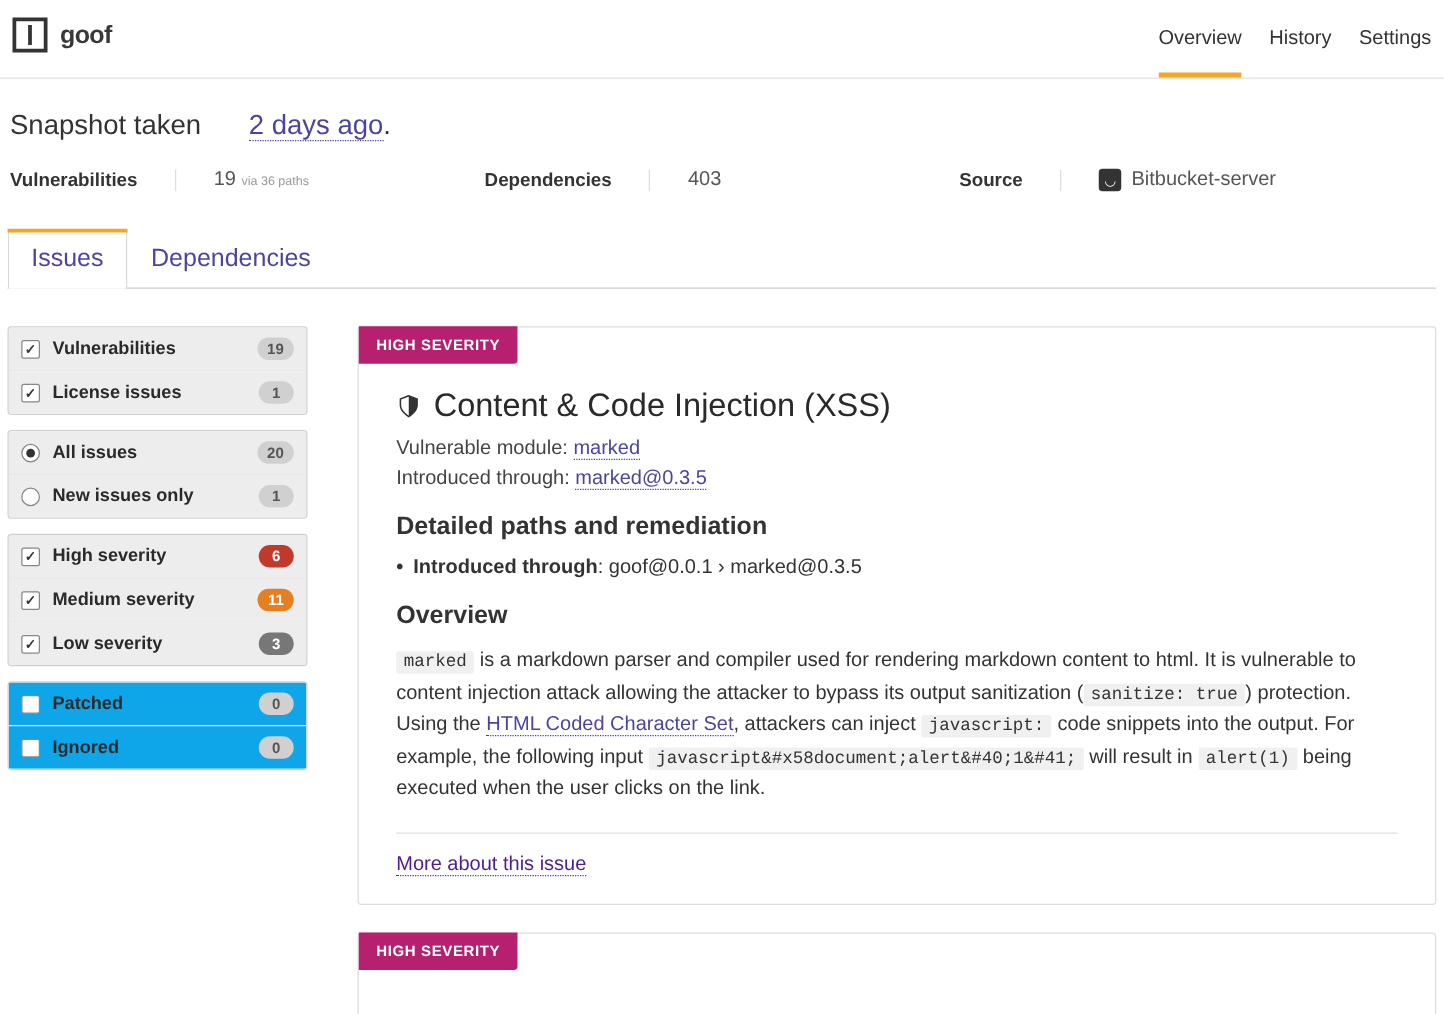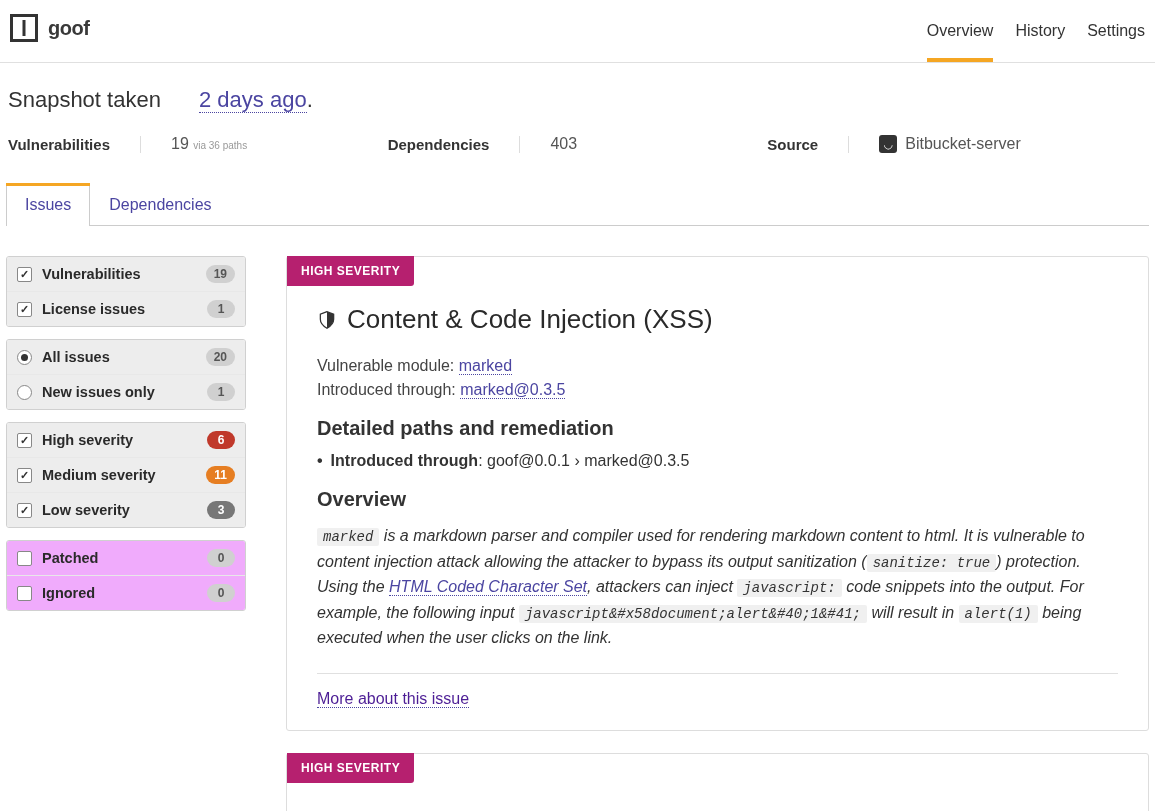--- a/index.html
+++ b/index.html
@@ -21,50 +21,50 @@
 
 .stats { display: flex; padding: 14px 8px 30px 8px; gap: 0; }
 .stat { display: flex; align-items: center; gap: 30px; flex: 1; }
 .stat-label { font-weight: 700; font-size: 15px; color: #333; border-right: 1px solid #ddd; padding-right: 30px; }
 .stat-value { font-size: 16px; color: #555; }
 .stat-value .muted { color: #999; font-size: 10px; }
 .source-val { display:flex; align-items:center; gap:8px; }
 .bb-icon { width:18px; height:18px; background:#333; border-radius:3px; display:inline-flex; align-items:center; justify-content:center; color:#fff; font-size:11px; }
 
 .tabs { display: flex; border-bottom: 1px solid #ccc; margin: 0 6px; }
-.tab { padding: 12px 18px; border: 1px solid transparent; border-bottom: none; margin-bottom: -1px; cursor: pointer; color: #4b45a1; font-size: 16px; position:relative; }
+.tab { padding: 12px 18px; border: 1px solid transparent; border-bottom: none; margin-bottom: -1px; cursor: pointer; color: #4b45a1; font-size: 20px; position:relative; }
 .tab.active { border-color: #ccc; background: #fff; color: #4b45a1; border-radius: 3px 3px 0 0; }
 .tab.active::before { content:""; position:absolute; top:-1px; left:-1px; right:-1px; height:3px; background:#f5a623; }
 
 .content { display: flex; gap: 40px; padding: 30px 6px; align-items: flex-start; }
 .sidebar { width: 240px; flex-shrink: 0; }
 .filter-group { border: 1px solid #d0d0d0; border-radius: 3px; margin-bottom: 12px; background: #fff; overflow:hidden; }
 .filter-row { display: flex; align-items: center; padding: 8px 10px; gap: 10px; cursor: pointer; border-bottom: 1px solid #e8e8e8; background: #ededed; }
 .filter-row:last-child { border-bottom: none; }
-.filter-row.light { background: #f0abfc; }
+.filter-row.light { background: #0ea5e9; }
 .chk { width: 15px; height: 15px; border: 1px solid #888; border-radius: 2px; display: inline-flex; align-items: center; justify-content: center; background: #fff; }
 .chk.checked::after { content:"✓"; font-size: 11px; color: #333; font-weight: bold; }
 .radio { width: 15px; height: 15px; border: 1px solid #888; border-radius: 50%; display: inline-flex; align-items: center; justify-content: center; background:#fff; }
 .radio.checked::after { content:""; width: 7px; height: 7px; background: #333; border-radius: 50%; }
 .filter-label { flex: 1; font-weight: 700; font-size: 14.5px; color: #2a2a2a; }
 .badge { min-width: 28px; text-align: center; padding: 2px 8px; border-radius: 10px; font-size: 12px; font-weight: 700; background: #d0d0d0; color: #555; }
 .badge.red { background: #c0392b; color: #fff; }
 .badge.orange { background: #e67e22; color: #fff; }
 .badge.gray-dark { background: #777; color: #fff; }
 
 .main { flex: 1; }
 .issue-card { border: 1px solid #ddd; border-radius: 3px; padding: 0 30px 22px 30px; margin-bottom: 22px; background: #fff; }
 .severity-tag { display: inline-block; background: #b6206f; color: #fff; font-size: 12px; font-weight: 700; letter-spacing: 0.5px; padding: 8px 14px; margin-left: -30px; margin-top: -1px; border-radius: 0 0 3px 0; }
-.issue-title { display: flex; align-items: center; gap: 10px; font-size: 26px; font-weight: 500; color: #2a2a2a; margin: 18px 0 22px 0; }
+.issue-title { display: flex; align-items: center; gap: 10px; font-size: 26px; font-weight: 500; color: #2a2a2a; margin: 18px 0 10px 0; }
 .shield-icon { width:20px; height:22px; }
 .meta-line { font-size: 16px; color: #444; margin-bottom: 6px; }
 .section-h { font-size: 20px; font-weight: 700; color: #333; margin: 18px 0 12px 0; }
 .bullet-line { font-size: 16px; color: #333; margin-bottom: 6px; display:flex; gap:8px; }
 .bullet-line::before { content:"•"; font-weight:bold; }
-.overview-text { font-size: 16px; line-height: 1.6; color: #333; font-style: italic; }
+.overview-text { font-size: 16px; line-height: 1.6; color: #333; }
 .code-inline { font-family: "Courier New", monospace; background: #f0f0f0; padding: 1px 6px; border-radius: 2px; font-size: 14px; }
 .hr { border: none; border-top: 1px solid #e0e0e0; margin: 22px 0 16px 0; }
 .more-link { color: #4c1d95; border-bottom: 1px dotted #4b45a1; font-size: 16px; cursor:pointer; }
 </style>
 </head>
 <body>
 
 <div class="header">
   <div class="header-left">
     <div class="logo-box"></div>

